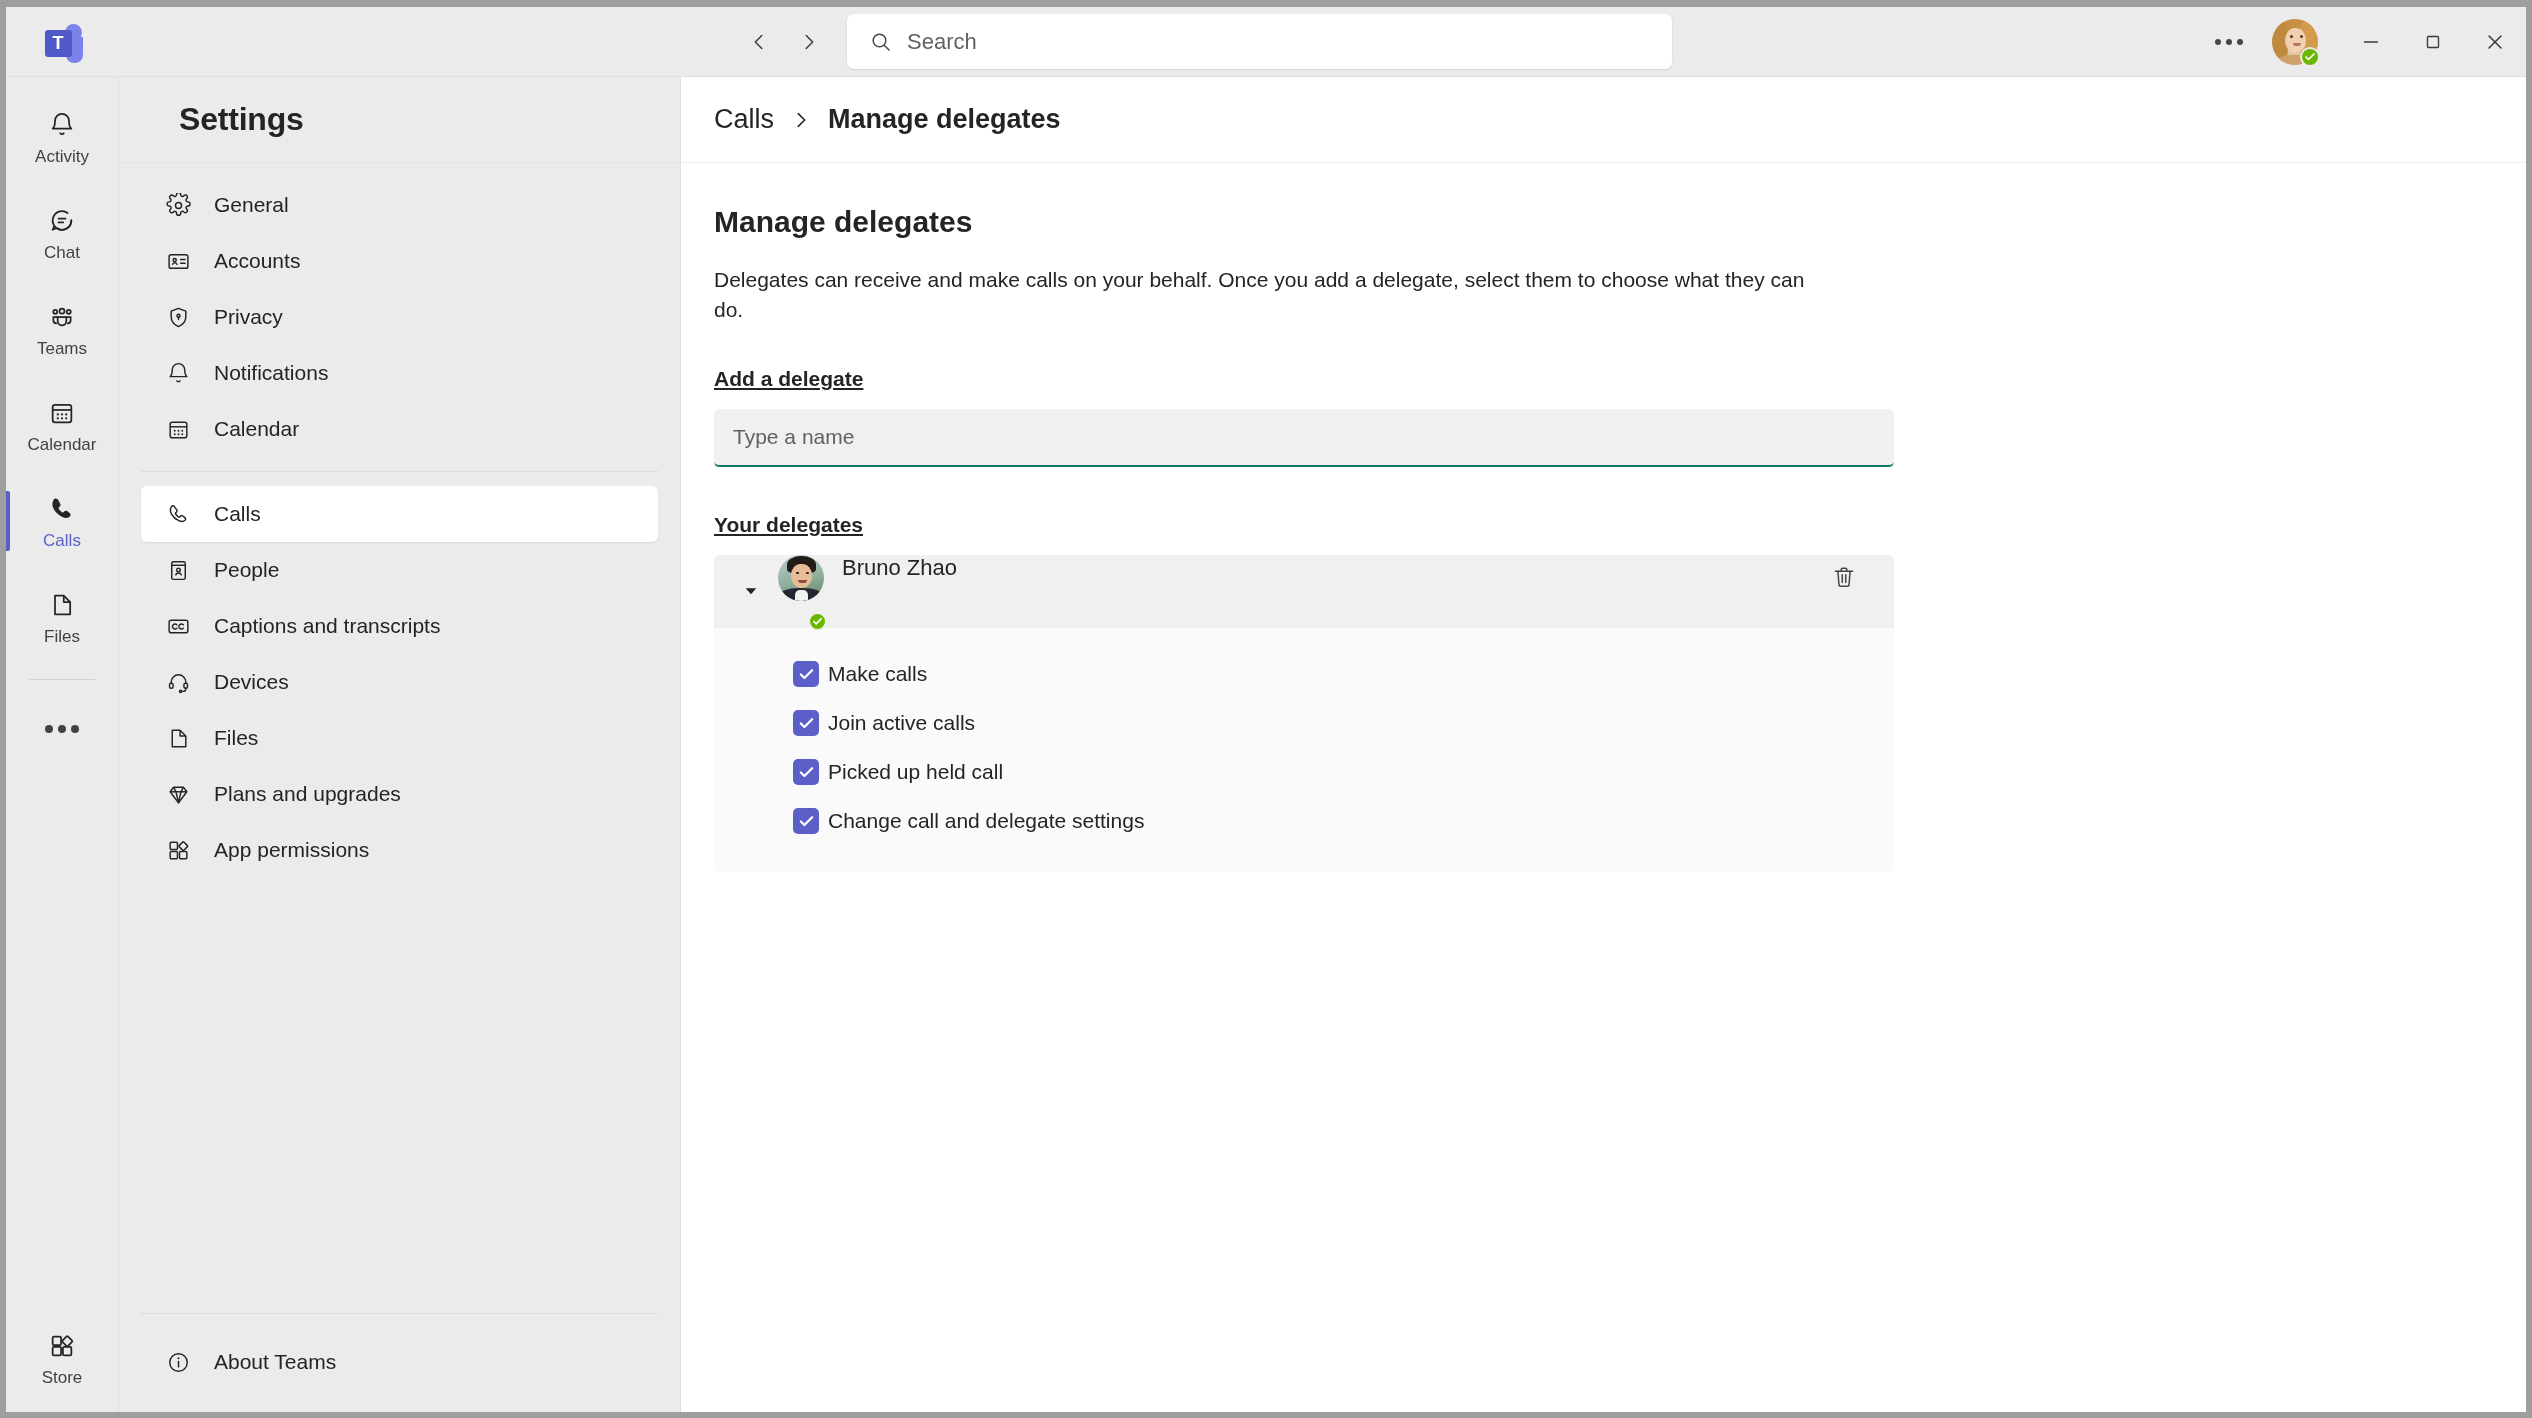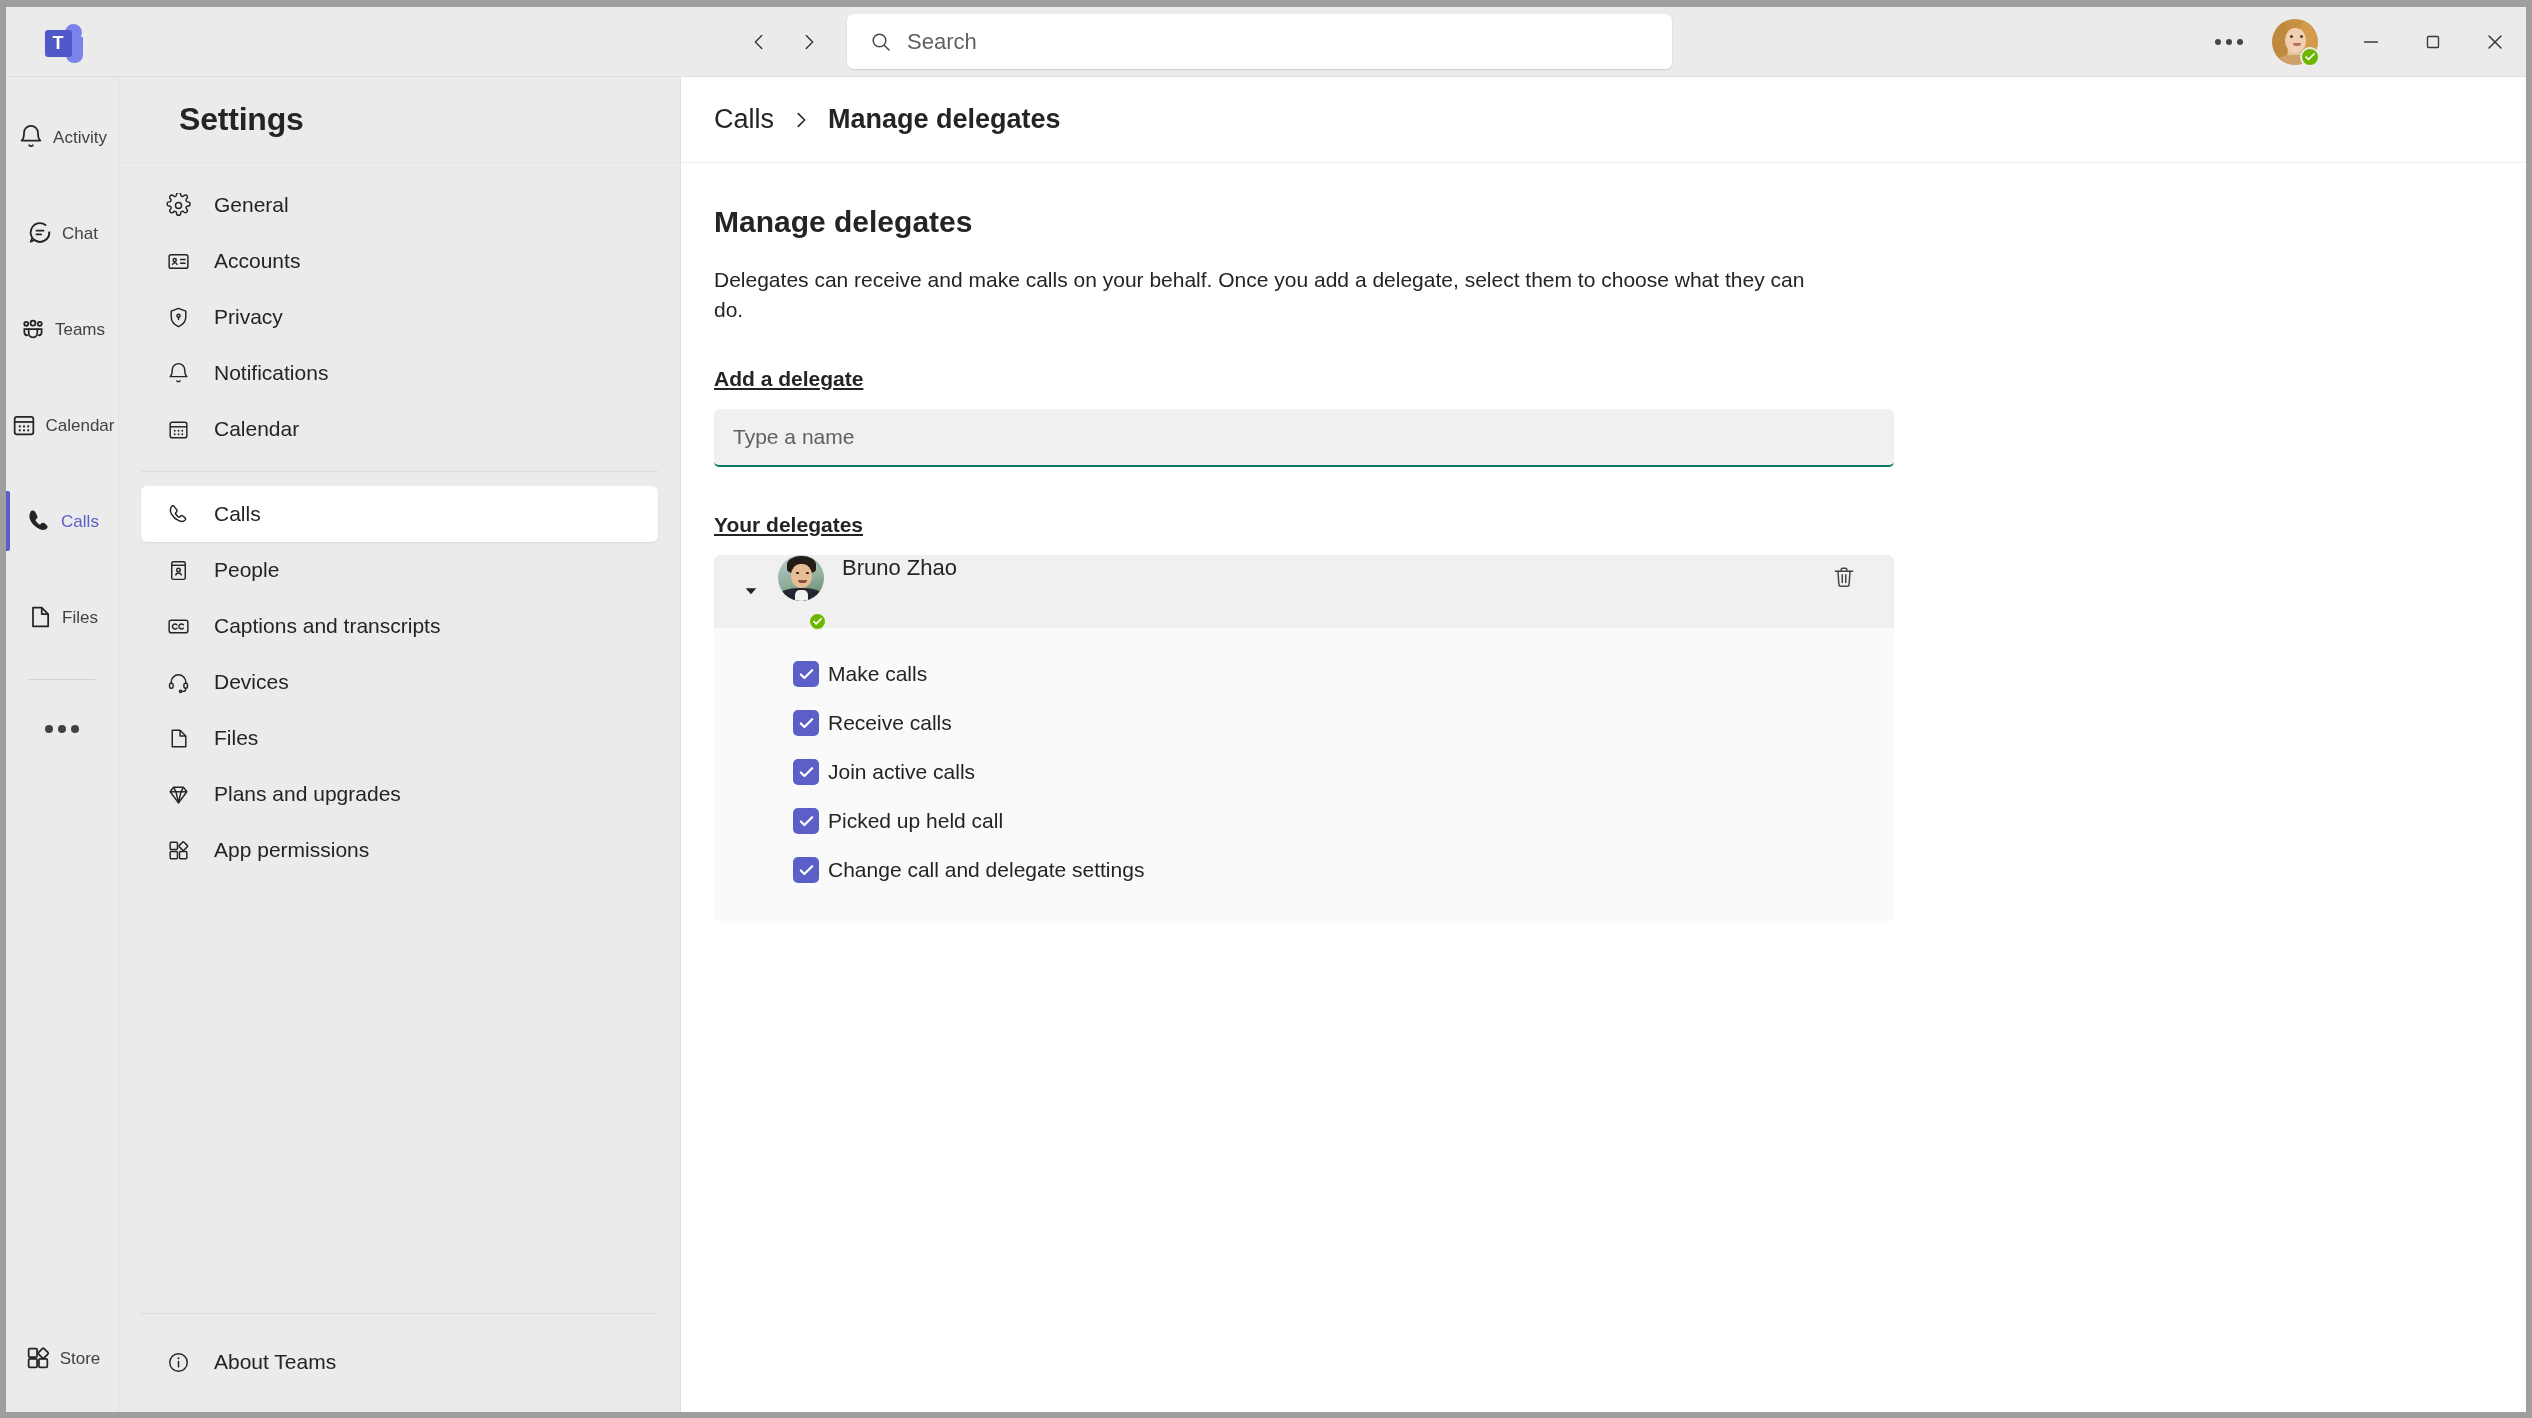--- a/index.html
+++ b/index.html
@@ -125,21 +125,21 @@
 
   
   .rail {
     width:113px; min-width:113px; background:#ebebeb;
     border-top:1px solid #e0e0e0; border-right:1px solid #e0e0e0;
     display:flex; flex-direction:column; align-items:center;
     padding-top:12px; position:relative;
   }
   .rail-item {
     width:100%; height:96px;
-    display:flex; flex-direction:row; align-items:center; justify-content:center;
+    display:flex; flex-direction:column; align-items:center; justify-content:center;
     gap:8px; cursor:pointer; position:relative; color:#424242;
     text-decoration:none;
   }
   .rail-item .ri-label { font-size:17px; line-height:1; }
   .rail-item.active { color:#5B5FC7; }
   .rail-item.active::before {
     content:""; position:absolute; left:0; top:18px; bottom:18px; width:4px;
     background:#5B5FC7; border-radius:0 2px 2px 0;
   }
   .rail-sep { width:66px; height:1px; background:#d1d1d1; margin:14px 0; }
@@ -667,28 +667,20 @@
 
               <div class="perm-row">
                 <span class="cbox">
                   <svg width="17" height="17" viewBox="0 0 24 24" fill="none" stroke="#fff" stroke-width="3.2" stroke-linecap="round" stroke-linejoin="round">
                       <polyline points="20 6 9 17 4 12"></polyline>
                     </svg>
                 </span>
                 <span class="perm-label">Make calls</span>
               </div>
 
-              <div class="perm-row">
-                <span class="cbox">
-                  <svg width="17" height="17" viewBox="0 0 24 24" fill="none" stroke="#fff" stroke-width="3.2" stroke-linecap="round" stroke-linejoin="round">
-                      <polyline points="20 6 9 17 4 12"></polyline>
-                    </svg>
-                </span>
-                <span class="perm-label">Receive calls</span>
-              </div>
 
               <div class="perm-row">
                 <span class="cbox">
                   <svg width="17" height="17" viewBox="0 0 24 24" fill="none" stroke="#fff" stroke-width="3.2" stroke-linecap="round" stroke-linejoin="round">
                       <polyline points="20 6 9 17 4 12"></polyline>
                     </svg>
                 </span>
                 <span class="perm-label">Join active calls</span>
               </div>
 

